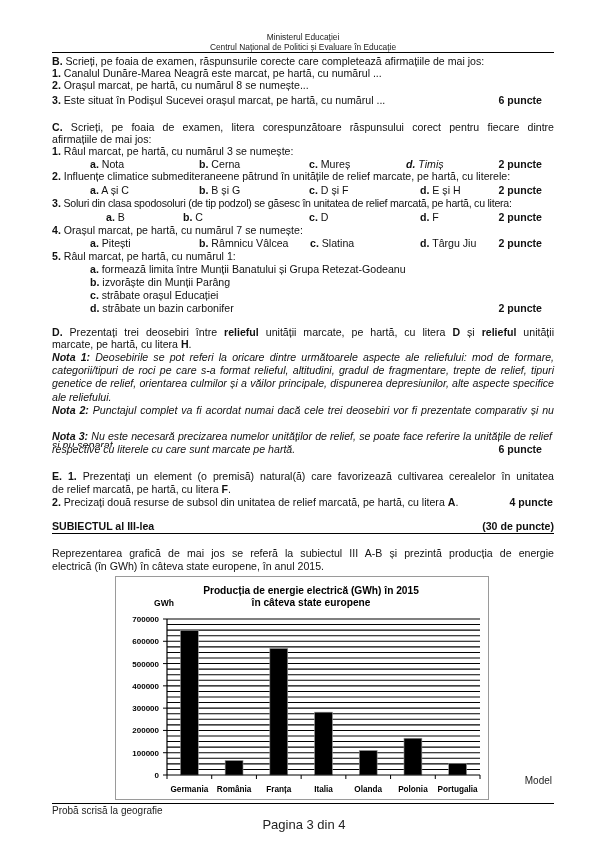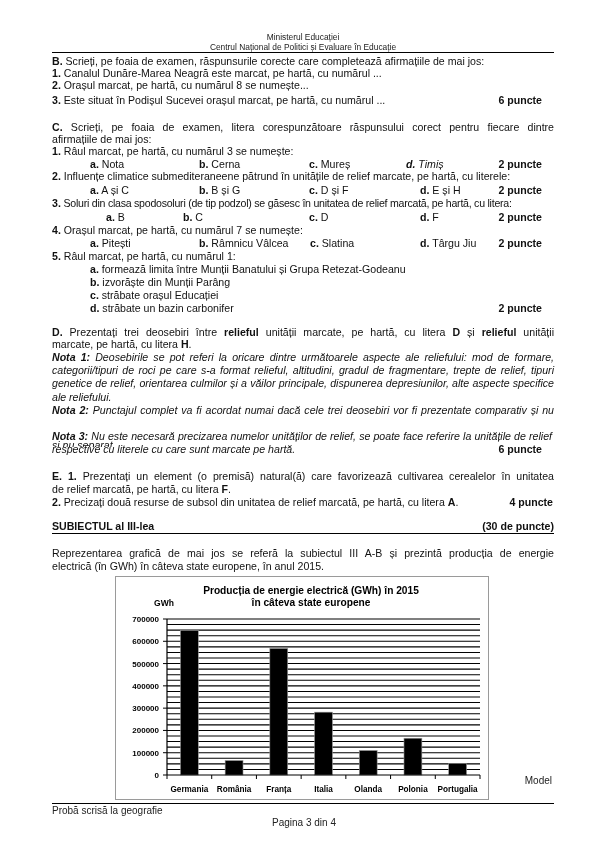--- a/index.html
+++ b/index.html
@@ -230,13 +230,13 @@
         <line x1="274.57142857142856" x2="274.57142857142856" y1="198" y2="202" stroke="#000" stroke-width="1"></line>
         <line x1="319.2857142857143" x2="319.2857142857143" y1="198" y2="202" stroke="#000" stroke-width="1"></line>
         <line x1="364" x2="364" y1="198" y2="202" stroke="#000" stroke-width="1"></line>
       </g>
   </svg>
 </div>
 
 <div class="rule" style="top:803px;"></div>
 <div class="foot" style="left:52px; top:805px;">Probă scrisă la geografie</div>
 <div class="foot" style="right:56px; top:775px;">Model</div>
-<div class="foot" style="left:0; width:608px; text-align:center; top:817px; font-size:10px;">Pagina 3 din 4</div>
+<div class="foot" style="left:0; width:608px; text-align:center; top:817px; font-size:13px;">Pagina 3 din 4</div>
 
 </body></html>

